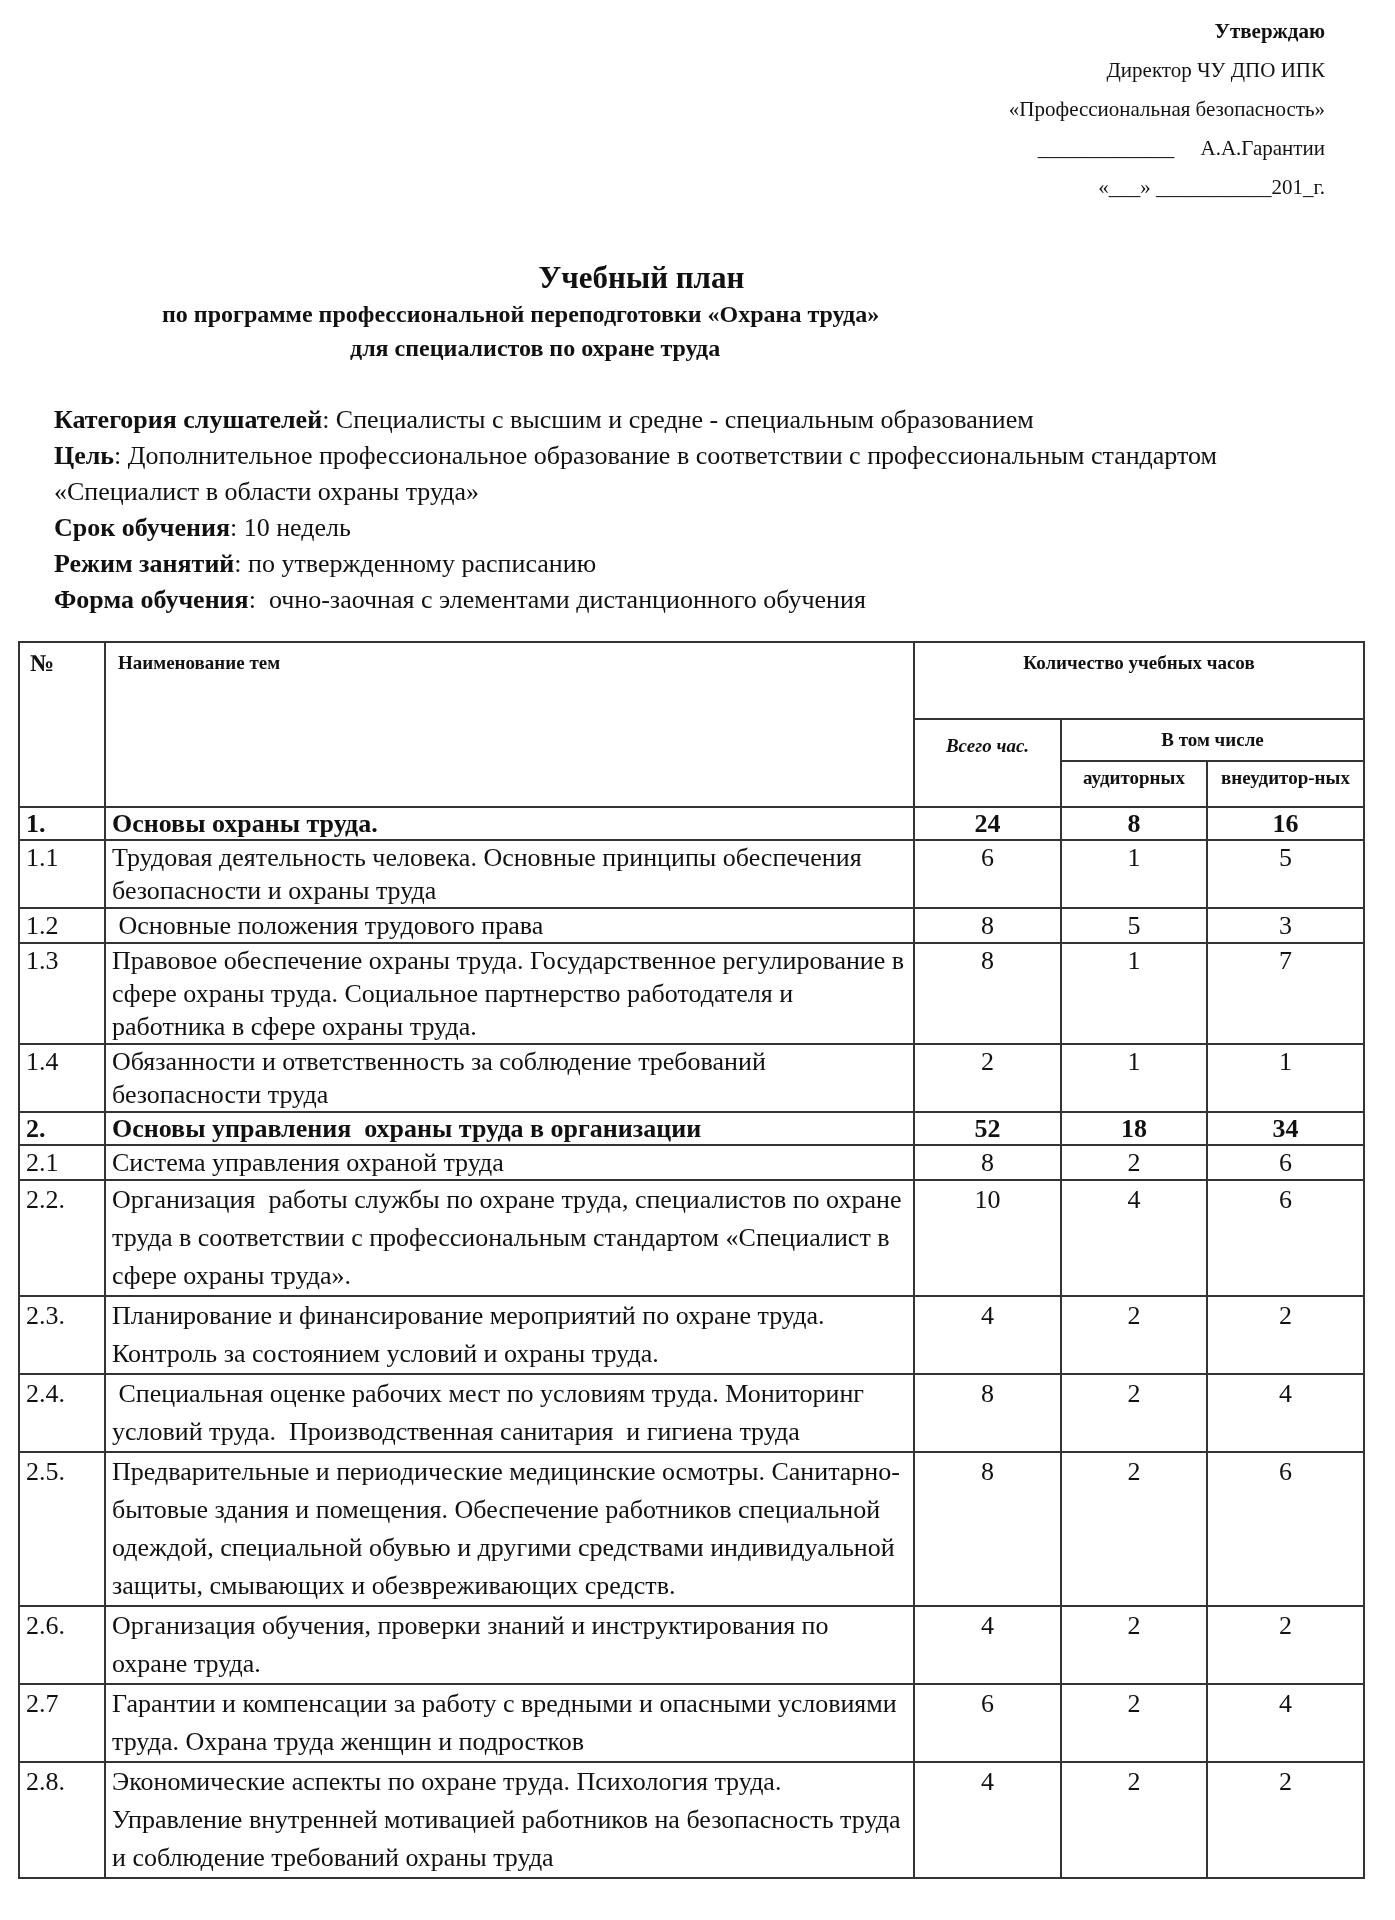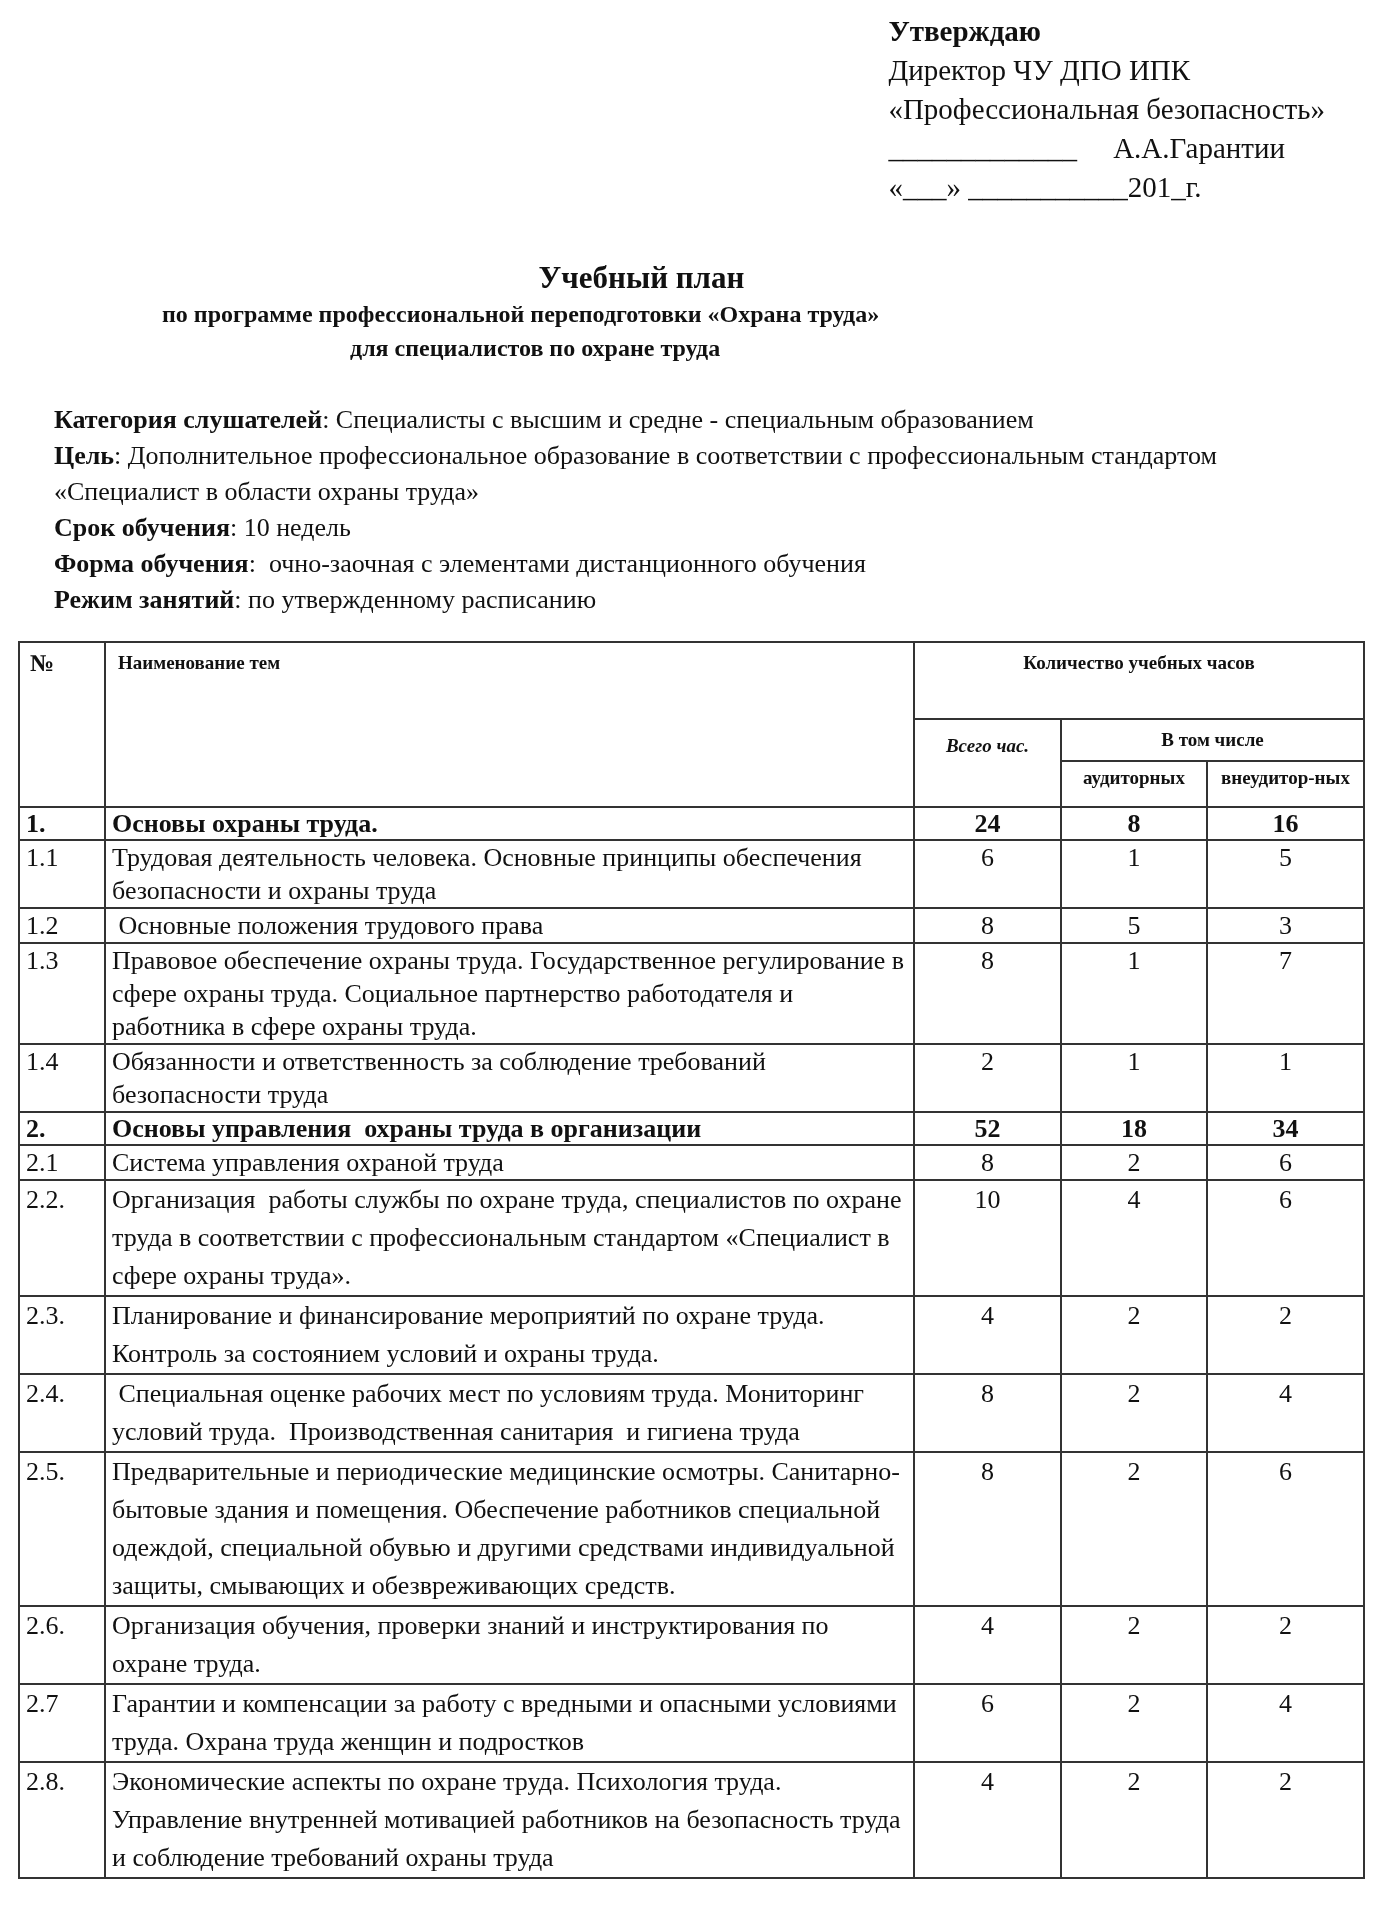--- a/index.html
+++ b/index.html
@@ -1,22 +1,22 @@
 <!DOCTYPE html>
 <html><head>
 <meta charset="utf-8">
 <style>
   html, body { margin: 0; padding: 0; background: #ffffff; }
   body {
     width: 1395px; height: 1920px; position: relative; overflow: hidden;
     font-family: "Liberation Serif", "DejaVu Serif", serif; color: #111;
   }
   .approve {
-    position: absolute; right: 70px; top: 12px; text-align: left;
-    font-size: 29px; line-height: 39px;
+    position: absolute; right: 70px; top: 12px; text-align: right;
+    font-size: 21px; line-height: 39px;
   }
   .approve .bold { font-weight: bold; }
   .title-block { position: absolute; left: 0; top: 258px; width: 1395px; }
   .title-main { text-align: center; font-weight: bold; font-size: 31px; line-height: 40px; margin-left: -112px; }
   .title-sub { font-weight: bold; font-size: 24px; line-height: 32px; position: absolute; white-space: nowrap; text-align: center; }
   .info {
     position: absolute; left: 54px; top: 402px; width: 1300px;
     font-size: 26px; line-height: 36px;
   }
   .info b { font-weight: bold; }
@@ -56,22 +56,22 @@
 <div class="title-block">
   <div class="title-main">Учебный план</div>
   <div class="title-sub" style="left:162px; top:40px;">по программе профессиональной переподготовки «Охрана труда»</div>
   <div class="title-sub" style="left:350px; top:74px;">для специалистов по охране труда</div>
 </div>
 
 <div class="info">
   <div><b>Категория слушателей</b><span>: Специалисты с высшим и средне - специальным образованием</span></div>
   <div><b>Цель</b><span>: Дополнительное профессиональное образование в соответствии с профессиональным стандартом «Специалист в области охраны труда»</span></div>
   <div><b>Срок обучения</b><span>: 10 недель</span></div>
+  <div><b>Режим занятий</b><span>: по утвержденному расписанию</span></div>
   <div><b>Форма обучения</b><span style="white-space:pre">:  очно-заочная с элементами дистанционного обучения</span></div>
-  <div><b>Режим занятий</b><span>: по утвержденному расписанию</span></div>
 </div>
 
 <table class="plan">
   <colgroup>
     <col style="width:86px">
     <col style="width:809px">
     <col style="width:147px">
     <col style="width:146px">
     <col style="width:157px">
   </colgroup>

